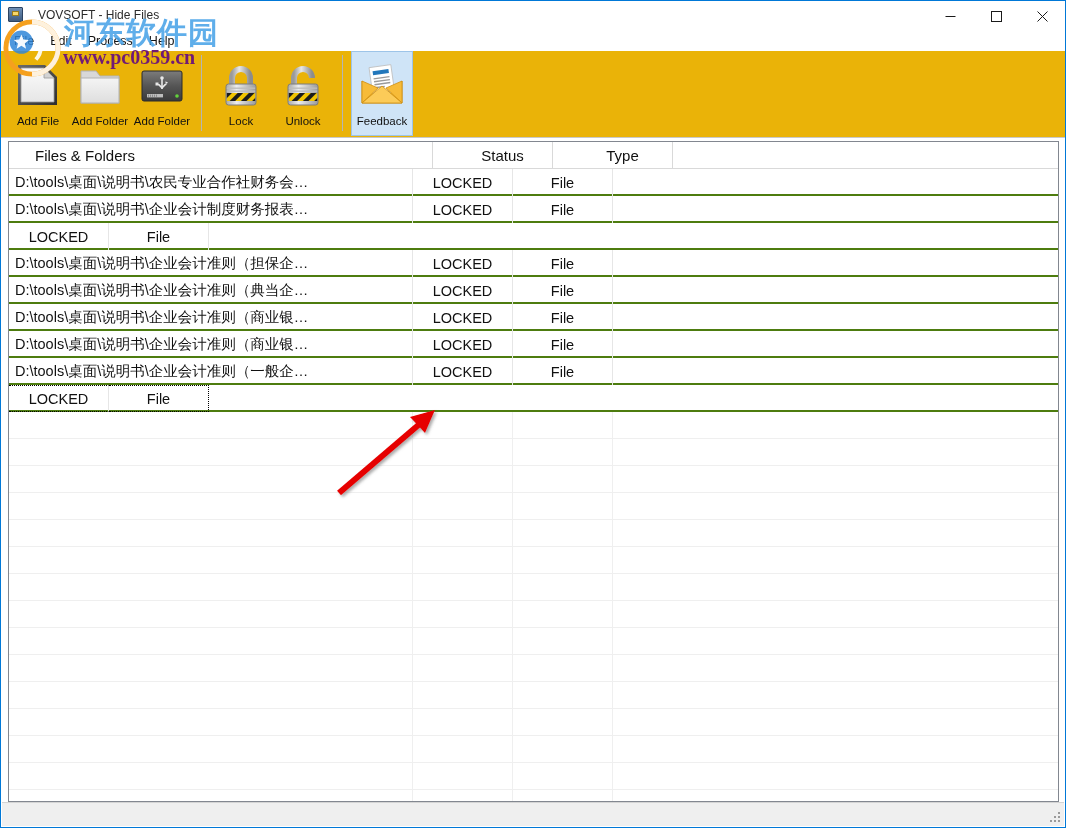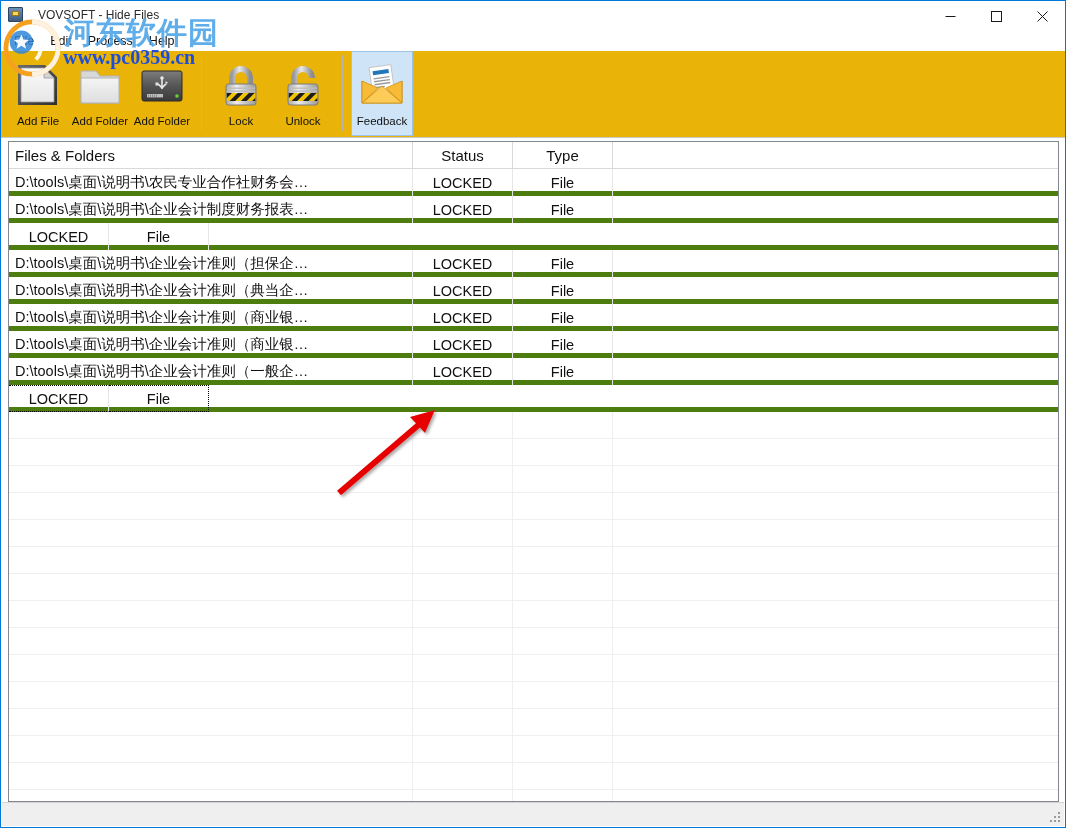--- a/index.html
+++ b/index.html
@@ -169,33 +169,34 @@
   }
   .lv-hcell {
     box-sizing: border-box;
     border-right: 1px solid #d9d9d9;
     font-size: 15px;
     color: #111111;
     display: flex;
     align-items: center;
     padding-left: 6px;
     height: 27px;
+    margin-left: 20px;
   }
   .lv-hcell.center { justify-content: center; padding-left: 0; }
   .col-name { width: 404px; }
   .col-status { width: 100px; }
   .col-type { width: 100px; }
   .col-rest { flex: 1; border-right: none; }
 
   .lv-body { position: relative; }
   .lv-row {
     display: flex;
     height: 27px;
     box-sizing: border-box;
-    border-bottom: 5px solid #4d7c0f;
+    border-bottom: 2px solid #4d7c0f;
   }
   .lv-row.focused .lv-cell-name,
   .lv-row.focused .lv-cell-status,
   .lv-row.focused .lv-cell-type {
     border-top: 1px dotted #000000;
     border-bottom: 1px dotted #000000;
   }
   .lv-row.focused .lv-cell-name { border-left: 1px dotted #000000; }
   .lv-row.focused .lv-cell-type { border-right: 1px dotted #000000; }
   .lv-cell {
@@ -267,21 +268,21 @@
     color: #49a3e8;
     opacity: 0.88;
     white-space: nowrap;
   }
   .wm-url {
     position: absolute;
     left: 62px; top: 45px;
     font-family: "Liberation Serif", serif;
     font-size: 20px;
     font-weight: bold;
-    color: #1d4ed8;
+    color: #701a75;
     white-space: nowrap;
   }
   .wm-logo {
     position: absolute;
     left: 2px; top: 18px;
     width: 58px; height: 58px;
   }
 
   
   .annotation {

